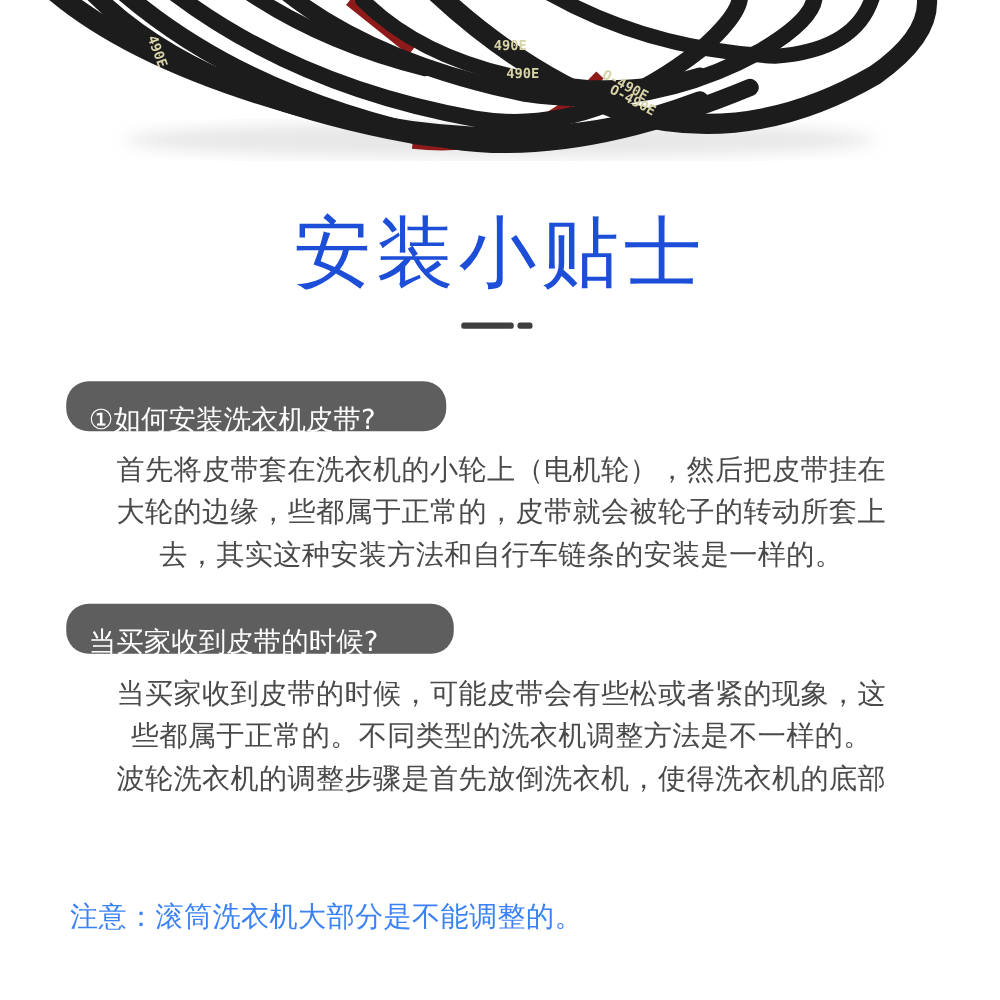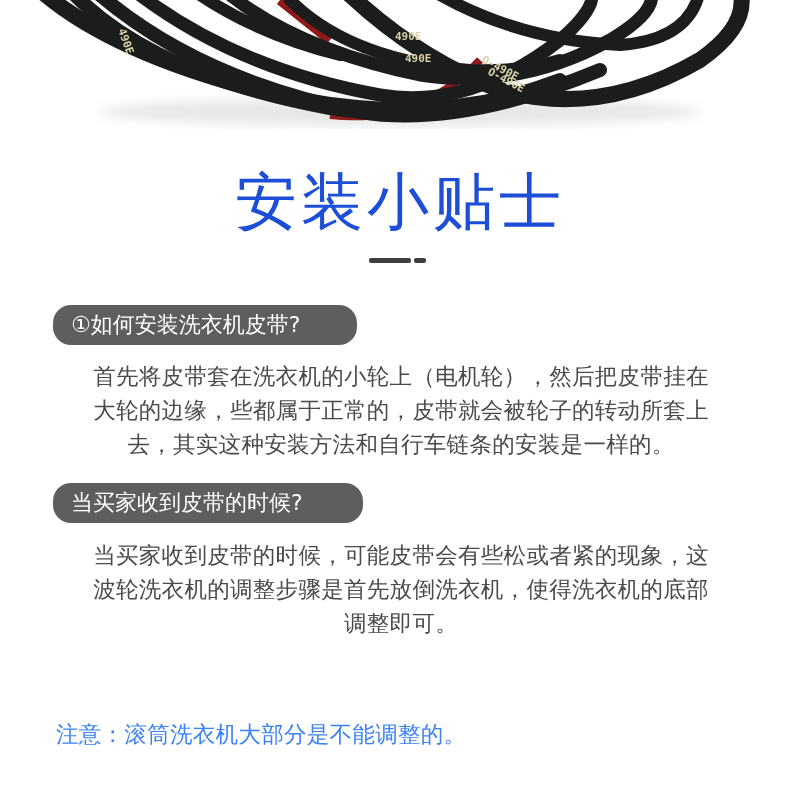--- a/index.html
+++ b/index.html
@@ -12,21 +12,21 @@
     .title {
       position: absolute; left: 0; top: 162px; width: 800px; text-align: center;
       font-size: 62px; line-height: 80px; letter-spacing: 4px; color: #1d4ed8;
       font-weight: normal;
     }
     .title-rule { position: absolute; top: 258px; left: 369px; height: 5px; }
     .title-rule .long { position: absolute; left: 0; top: 0; width: 42px; height: 5px; background: #3f3f3f; border-radius: 2px; }
     .title-rule .short { position: absolute; left: 45px; top: 0; width: 12px; height: 5px; background: #3f3f3f; border-radius: 2px; }
 
     .pill {
-      position: absolute; left: 53px; height: 40px; padding: 0 18px;
+      position: absolute; left: 53px; height: 40px; padding: 12px 18px;
       background: #5e5e5e; color: #ffffff; border-radius: 18px;
       font-size: 22px; line-height: 40px; white-space: nowrap;
     }
     .pill-1 { top: 305px; width: 304px; }
     .pill-2 { top: 483px; width: 310px; }
 
     .para {
       position: absolute; left: 56px; width: 690px;
       font-size: 22.5px; line-height: 34px; color: #4a4a4a;
       letter-spacing: 0.3px;
@@ -83,17 +83,17 @@
 <div class="pill pill-1">①如何安装洗衣机皮带?</div>
 <div class="para para-1">
   <span class="line">首先将皮带套在洗衣机的小轮上（电机轮），然后把皮带挂在</span>
   <span class="line">大轮的边缘，些都属于正常的，皮带就会被轮子的转动所套上</span>
   <span class="line">去，其实这种安装方法和自行车链条的安装是一样的。</span>
 </div>
 
 <div class="pill pill-2">当买家收到皮带的时候?</div>
 <div class="para para-2">
   <span class="line">当买家收到皮带的时候，可能皮带会有些松或者紧的现象，这</span>
+  <span class="line">些都属于正常的。不同类型的洗衣机调整方法是不一样的。</span>
   <span class="line">波轮洗衣机的调整步骤是首先放倒洗衣机，使得洗衣机的底部</span>
-  <span class="line">调整即可。</span>
 </div>
 
 <div class="note">注意：滚筒洗衣机大部分是不能调整的。</div>
 
 </body></html>

